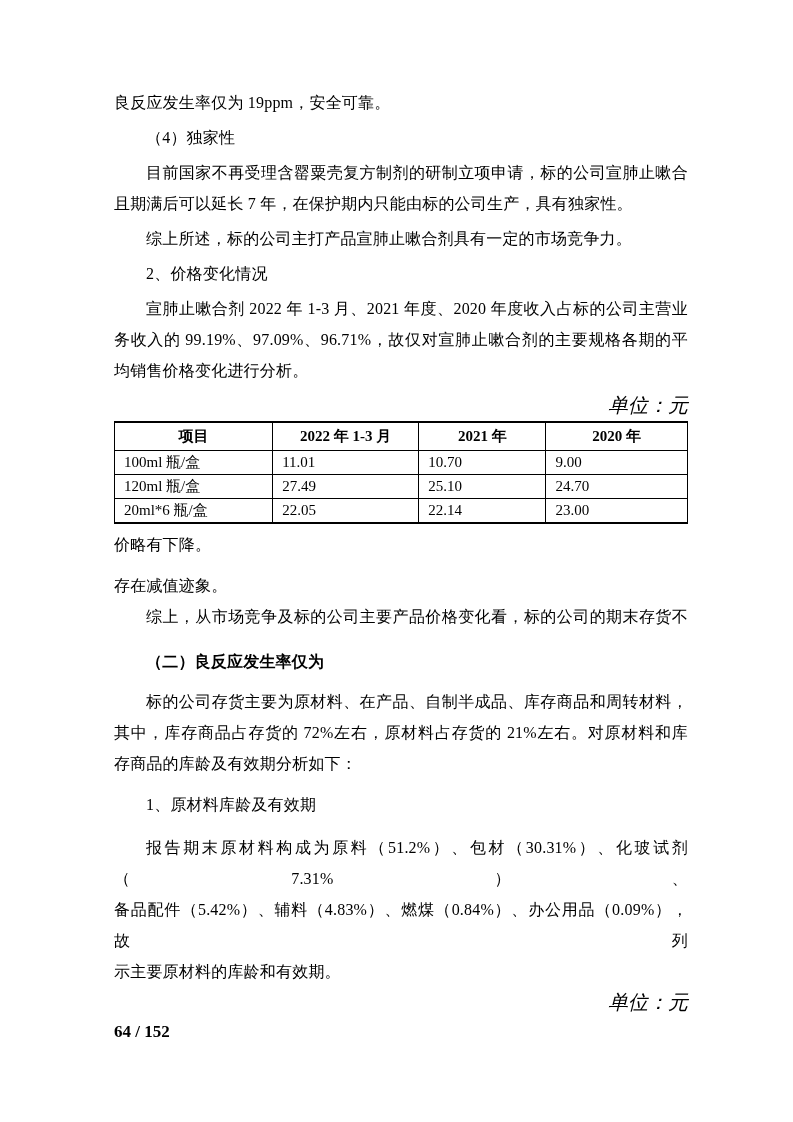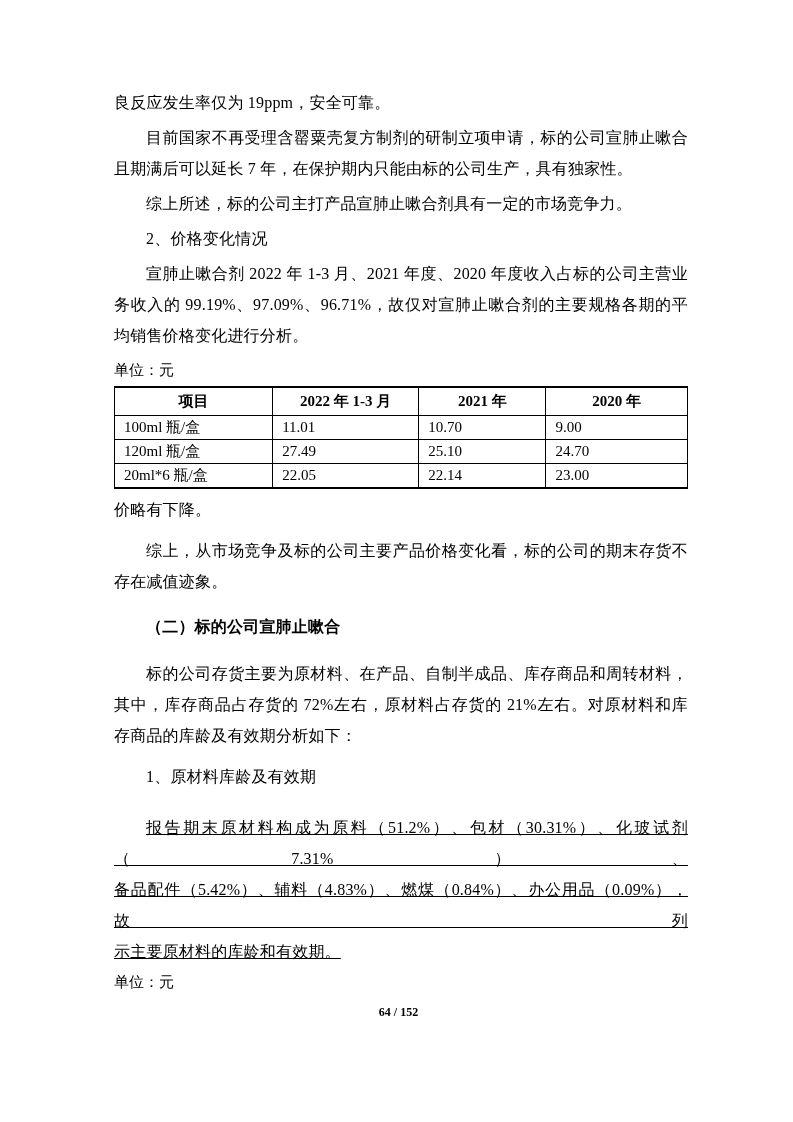--- a/index.html
+++ b/index.html
@@ -21,27 +21,29 @@
     letter-spacing: 0.2px;
   }
   .ln.last { text-align-last: left; }
   .ind { text-indent: 32px; }
   .bold { font-weight: bold; }
 
   .para { margin: 0; }
   .mt4  { margin-top: 4px; }
   .mt5  { margin-top: 5px; }
   .mt10 { margin-top: 10px; }
-  .mt12 { margin-top: 20px; text-decoration: underline; }
+  .mt12 { margin-top: 12px; }
   .mt14 { margin-top: 14px; }
-  .mt24 { margin-top: 16px; }
+  .mt24 { margin-top: 9px; }
 
   .unit-label {
-    font-size: 15px;
+    font-size: 20px;
     line-height: 31px;
+    text-align: right;
+    font-style: italic;
   }
 
   table.price-table {
     width: 100%;
     border-collapse: collapse;
     border-top: 2.5px solid #000;
     border-bottom: 2.5px solid #000;
     font-size: 15px;
     table-layout: fixed;
   }
@@ -62,36 +64,39 @@
   .price-table td.item { text-align: left; }
   .price-table td.num  { }
   .col-item { width: 27.6%; }
   .col-2022 { width: 25.5%; }
   .col-2021 { width: 22.2%; }
   .col-2020 { width: 24.7%; }
 
   .page-num {
     margin-top: 6px;
     padding-right: 5px;
-    text-align: center;
-    font-size: 12px;
+    text-align: left;
+    font-size: 17px;
     font-weight: bold;
     line-height: 16px;
   }
 </style>
 </head>
 <body>
 
 <div class="page">
   <div class="content">
 
     <div class="para">
       <div class="ln last">良反应发生率仅为 19ppm，安全可靠。</div>
     </div>
 
+    <div class="para mt4">
+      <div class="ln last ind">（4）独家性</div>
+    </div>
 
     <div class="para mt4">
       <div class="ln ind">目前国家不再受理含罂粟壳复方制剂的研制立项申请，标的公司宣肺止嗽合</div>
       <div class="ln last">且期满后可以延长 7 年，在保护期内只能由标的公司生产，具有独家性。</div>
     </div>
 
     <div class="para mt4">
       <div class="ln last ind">综上所述，标的公司主打产品宣肺止嗽合剂具有一定的市场竞争力。</div>
     </div>
 
@@ -142,26 +147,26 @@
           <td class="num">23.00</td>
         </tr>
       </tbody>
     </table>
 
     <div class="para mt5">
       <div class="ln last">价略有下降。</div>
     </div>
 
     <div class="para mt10">
+      <div class="ln last">存在减值迹象。</div>
       <div class="ln ind">综上，从市场竞争及标的公司主要产品价格变化看，标的公司的期末存货不</div>
-      <div class="ln last">存在减值迹象。</div>
     </div>
 
     <div class="para mt14">
-      <div class="ln last ind bold">（二）标的公司宣肺止嗽合</div>
+      <div class="ln last ind bold">（二）良反应发生率仅为</div>
     </div>
 
     <div class="para mt24">
       <div class="ln ind">标的公司存货主要为原材料、在产品、自制半成品、库存商品和周转材料，</div>
       <div class="ln">其中，库存商品占存货的 72%左右，原材料占存货的 21%左右。对原材料和库</div>
       <div class="ln last">存商品的库龄及有效期分析如下：</div>
     </div>
 
     <div class="para mt10">
       <div class="ln last ind">1、原材料库龄及有效期</div>

